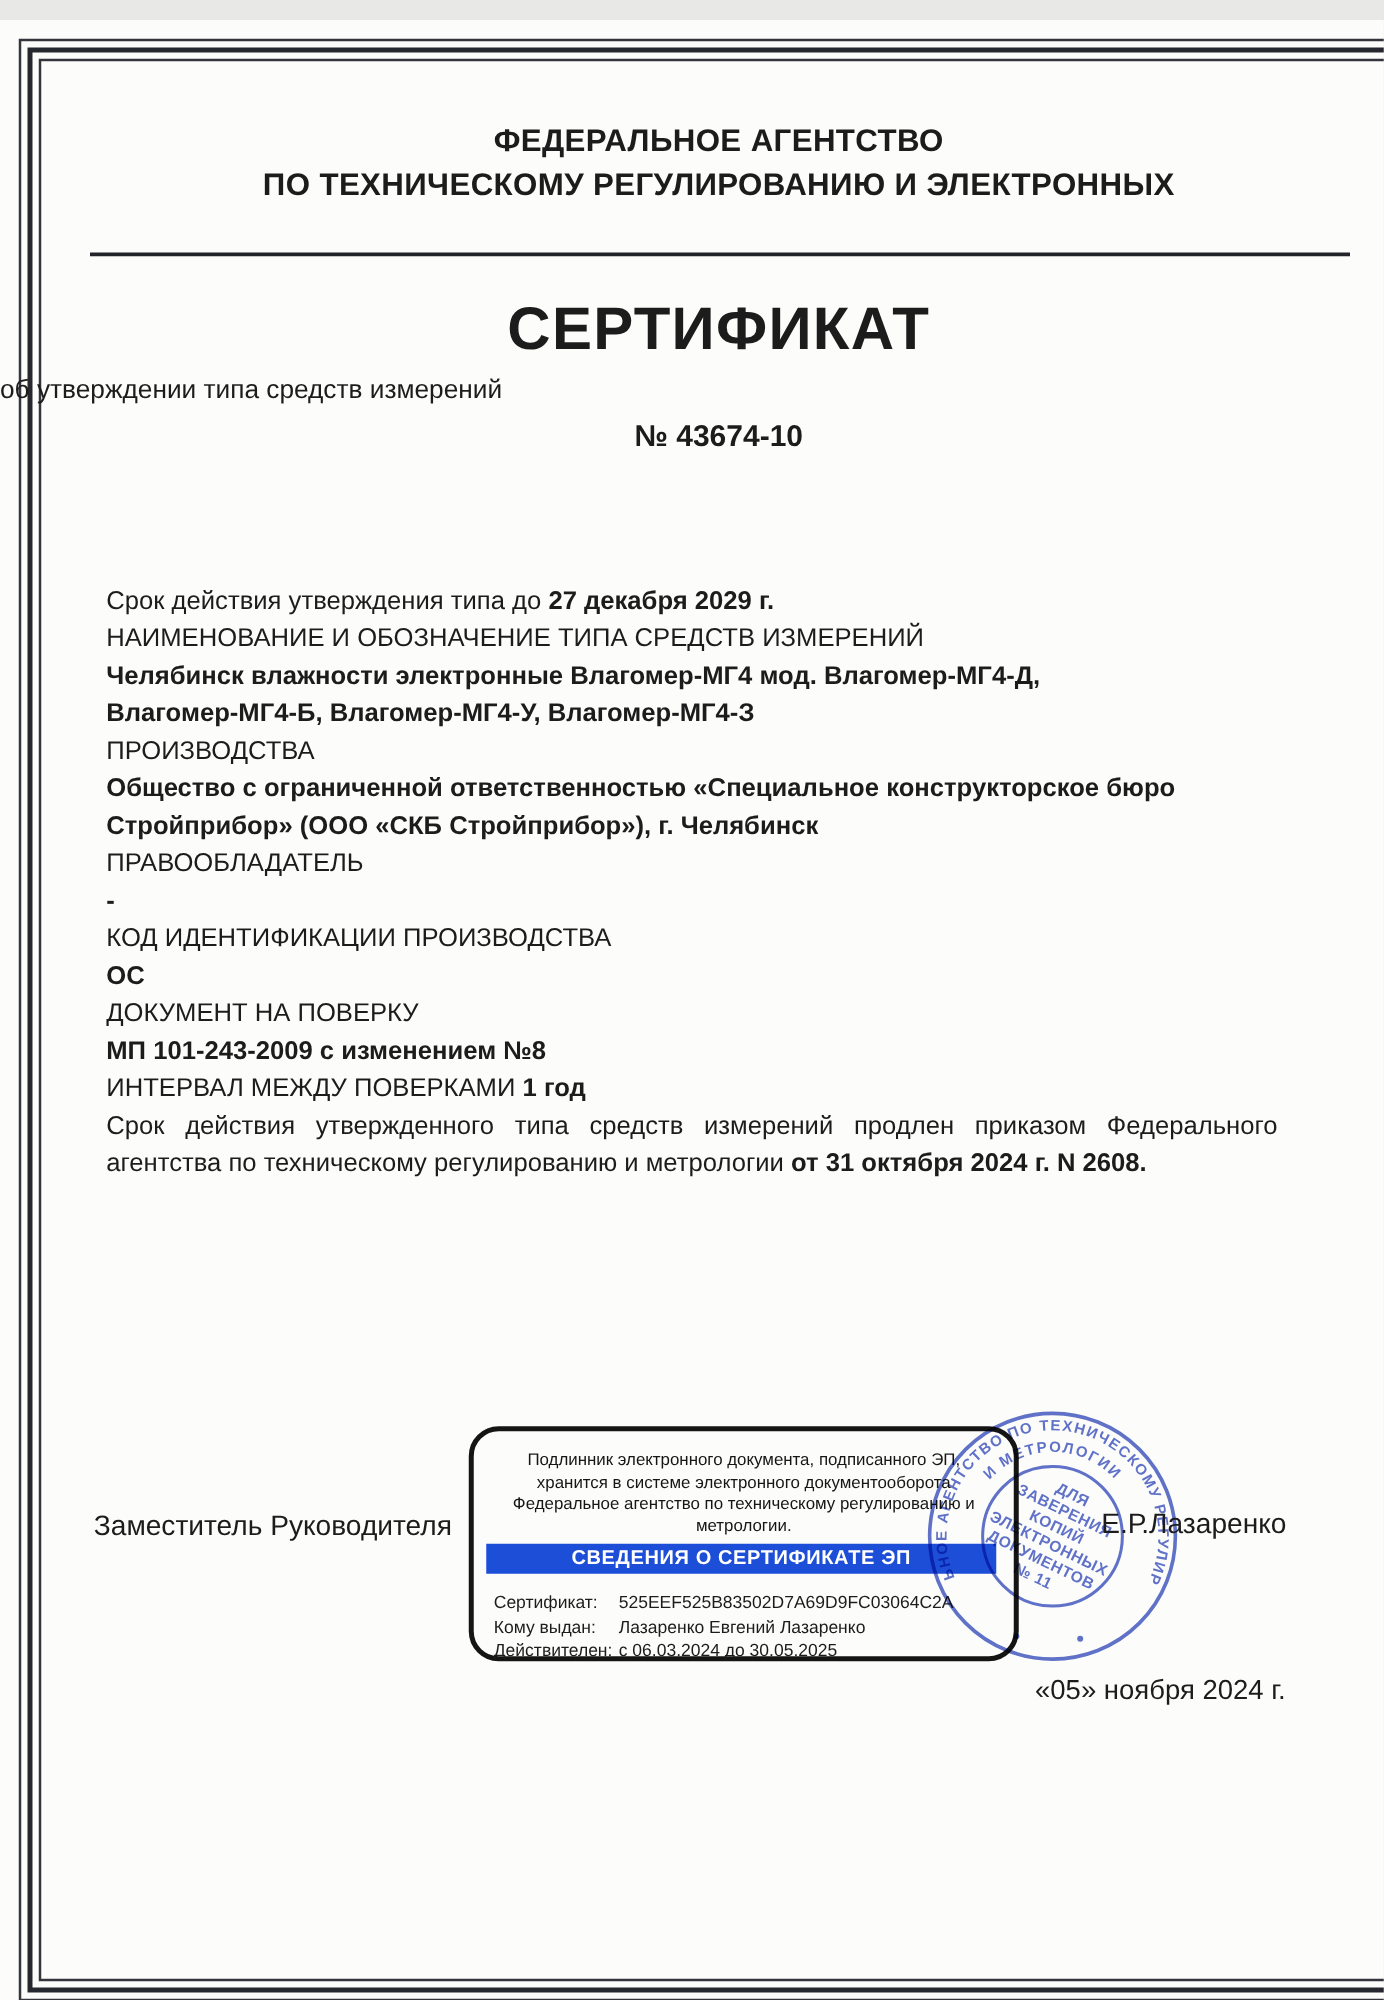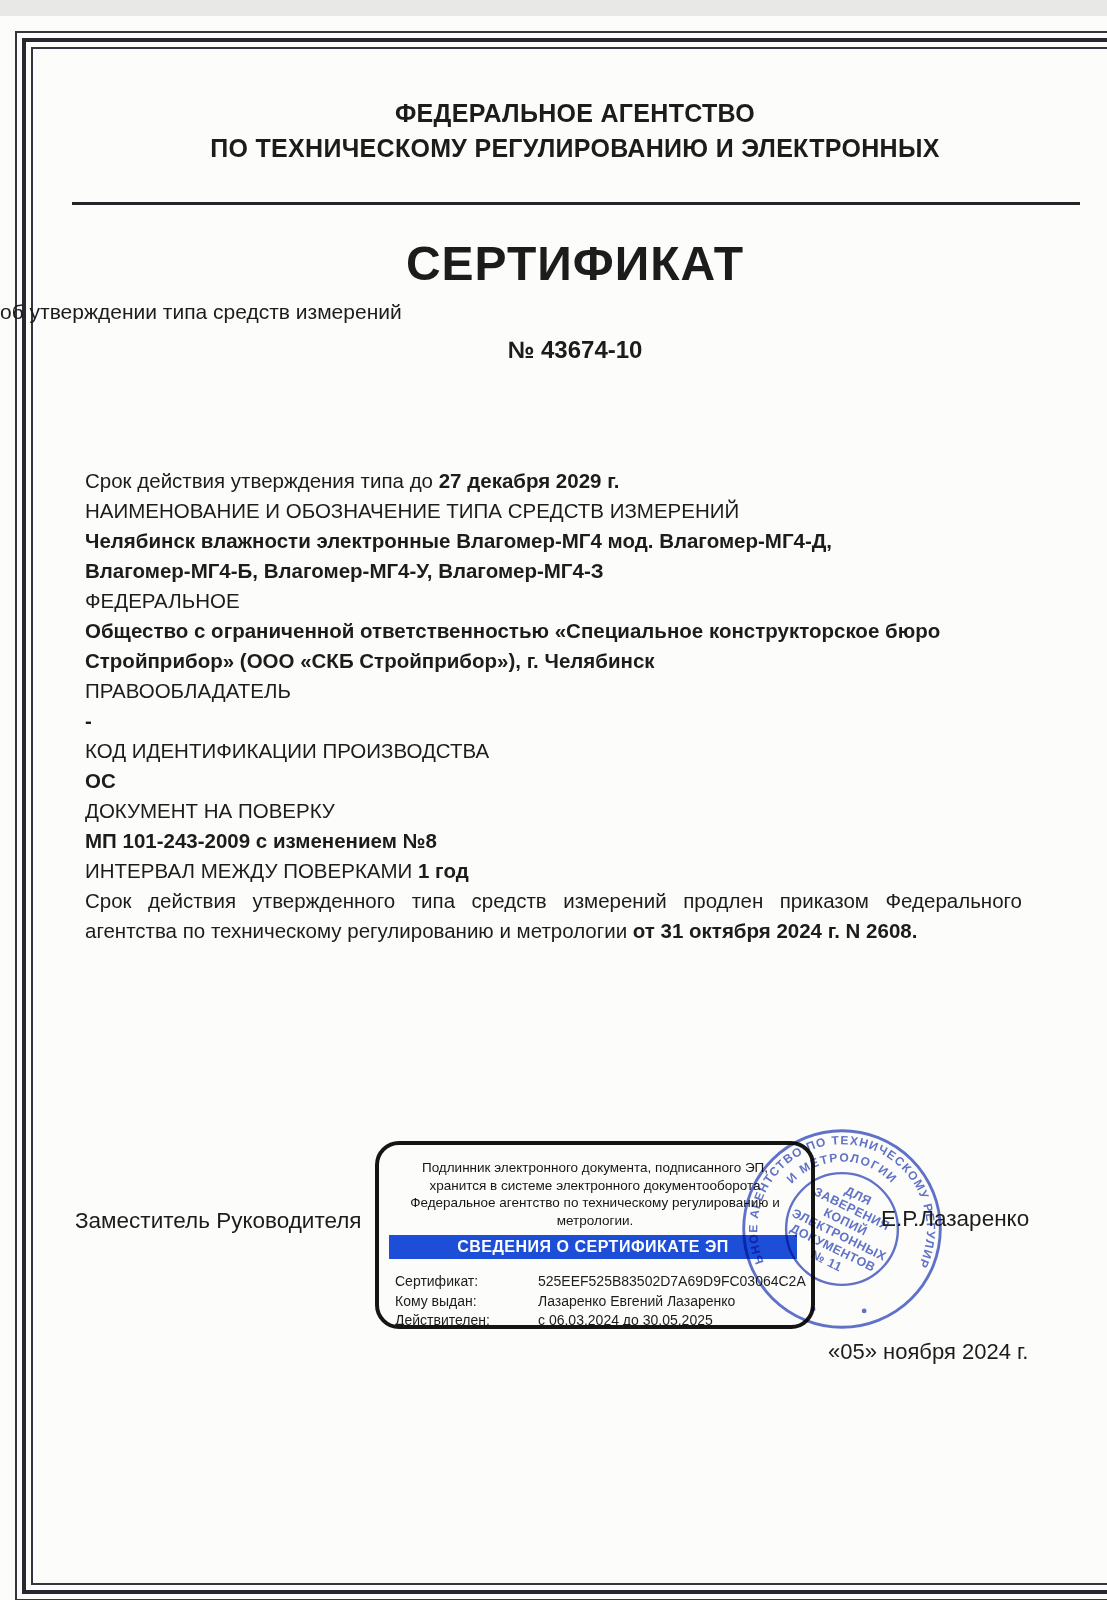--- a/index.html
+++ b/index.html
@@ -36,21 +36,21 @@
   .sig-name     { position:absolute; left:881px; top:1190px; font-size:22.5px; z-index:7; }
   .sig-date     { position:absolute; left:828px; top:1323px; font-size:22px;  z-index:7; }
 
   .esign-box { position:absolute; left:375px; top:1125px; width:440px; height:188px;
                box-sizing:border-box; border:4px solid #151515; border-radius:24px;
                background:rgba(252,252,250,0.55); z-index:4; }
   .esign-lines { margin-top:14px; text-align:center; font-size:13.5px; line-height:17.5px; color:#161616; }
   .esign-bar { margin:6px 14px 0 10px; height:24px; line-height:24px; background:#1d4ed8;
                color:#ffffff; font-weight:bold; font-size:16px; text-align:center; letter-spacing:0.5px; }
   .esign-rows { margin:13px 0 0 16px; font-size:14px; line-height:19.5px; }
-  .esign-row { display:flex;gap:43px; }
+  .esign-row { display:flex; }
   .esign-row .lbl { width:100px; flex:none; }
 
   .stamp { position:absolute; left:736px; top:1107px; width:212px; height:212px;
            z-index:5; mix-blend-mode:multiply; opacity:0.88; }
 </style>
 </head>
 <body>
 
 <div class="page">
 
@@ -72,21 +72,21 @@
   <div class="bodytext">
     <p>
       <span>Срок действия утверждения типа до</span>
       <span class="b">27 декабря 2029 г.</span>
     </p>
 
     <p class="mt22">НАИМЕНОВАНИЕ И ОБОЗНАЧЕНИЕ ТИПА СРЕДСТВ ИЗМЕРЕНИЙ</p>
     <p class="b pre">Челябинск влажности электронные Влагомер-МГ4 мод. Влагомер-МГ4-Д,
 Влагомер-МГ4-Б, Влагомер-МГ4-У, Влагомер-МГ4-З</p>
 
-    <p class="mt24">ФЕДЕРАЛЬНОЕ</p>
+    <p class="mt24">ПРОИЗВОДСТВА</p>
     <p class="b pre">Общество с ограниченной ответственностью «Специальное конструкторское бюро
 Стройприбор» (ООО «СКБ Стройприбор»), г. Челябинск</p>
 
     <p class="mt18">ПРАВООБЛАДАТЕЛЬ</p>
     <p class="b">-</p>
 
     <p class="mt18">КОД ИДЕНТИФИКАЦИИ ПРОИЗВОДСТВА</p>
     <p class="b">ОС</p>
 
     <p class="mt16">ДОКУМЕНТ НА ПОВЕРКУ</p>

